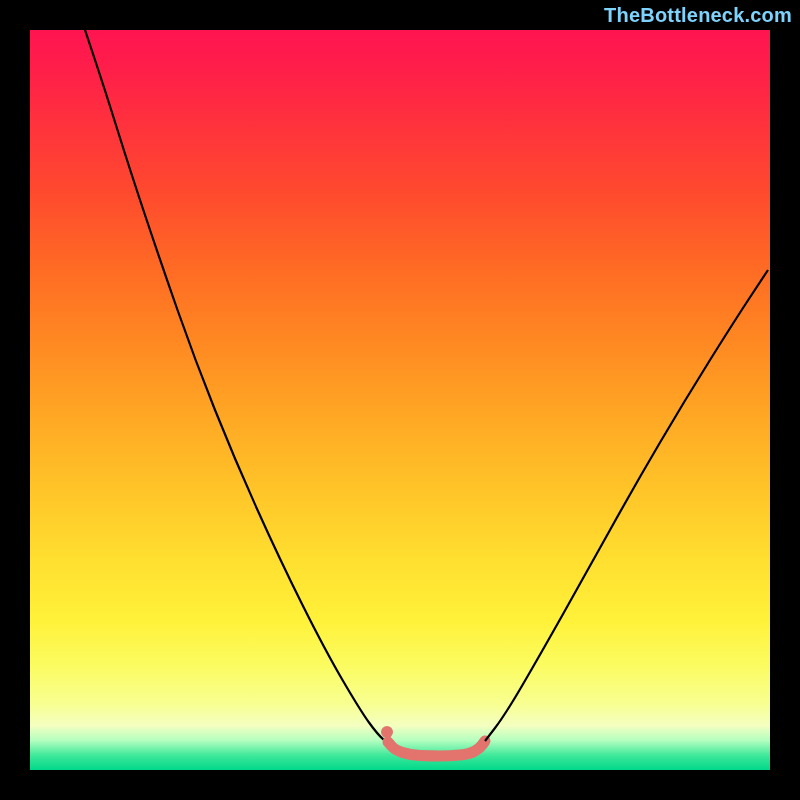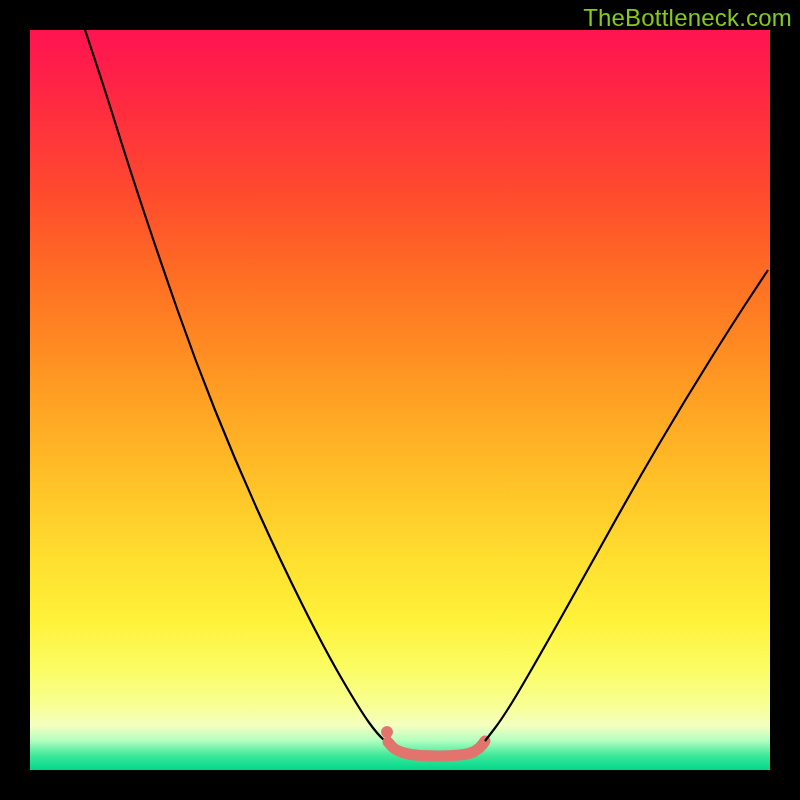--- a/index.html
+++ b/index.html
@@ -38,24 +38,24 @@
       #f4ffc0 94%,
       #b4ffc0 96%,
       #40e89a 98%,
       #00d88a 100%
     );
   }
   .watermark {
     position: absolute;
     top: 4px;
     right: 8px;
-    color: #84cc16;
+    color: #7dd3fc;
     font-family: Arial, Helvetica, sans-serif;
-    font-size: 24px;
-    font-weight: 400;
+    font-size: 20px;
+    font-weight: 700;
     letter-spacing: 0.2px;
     user-select: none;
   }
   svg.curve {
     position: absolute;
     inset: 0;
   }
 </style>
 </head>
 <body>

